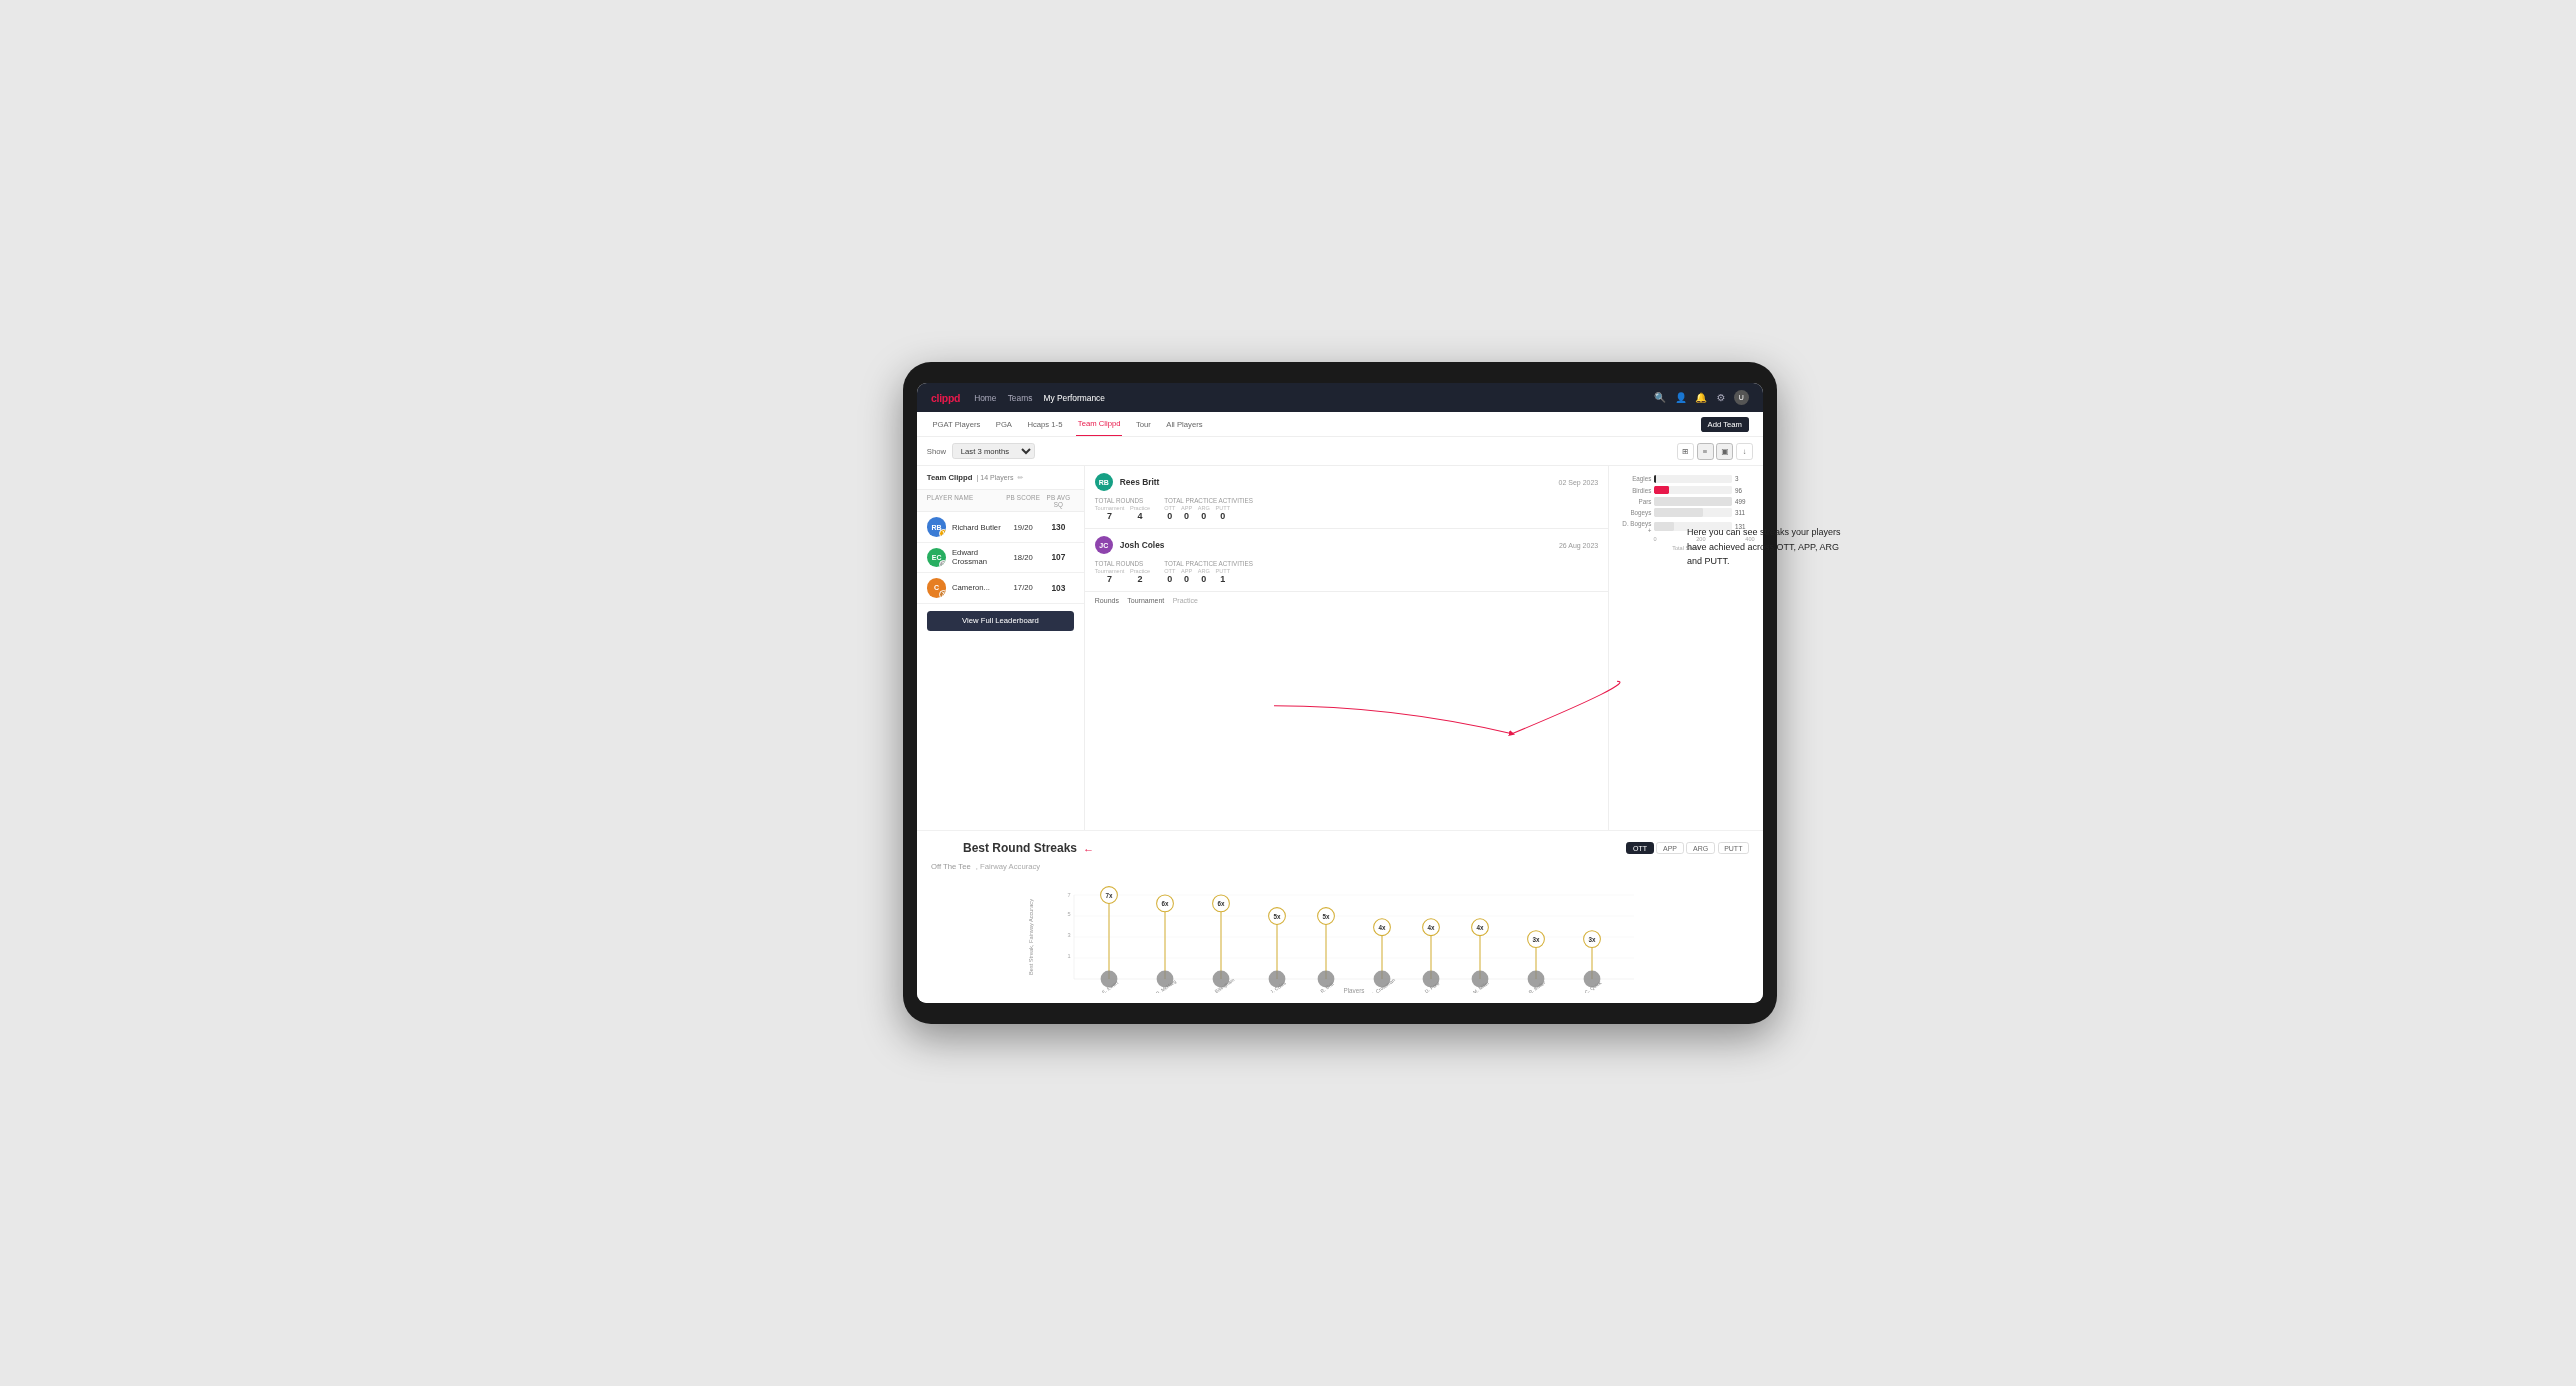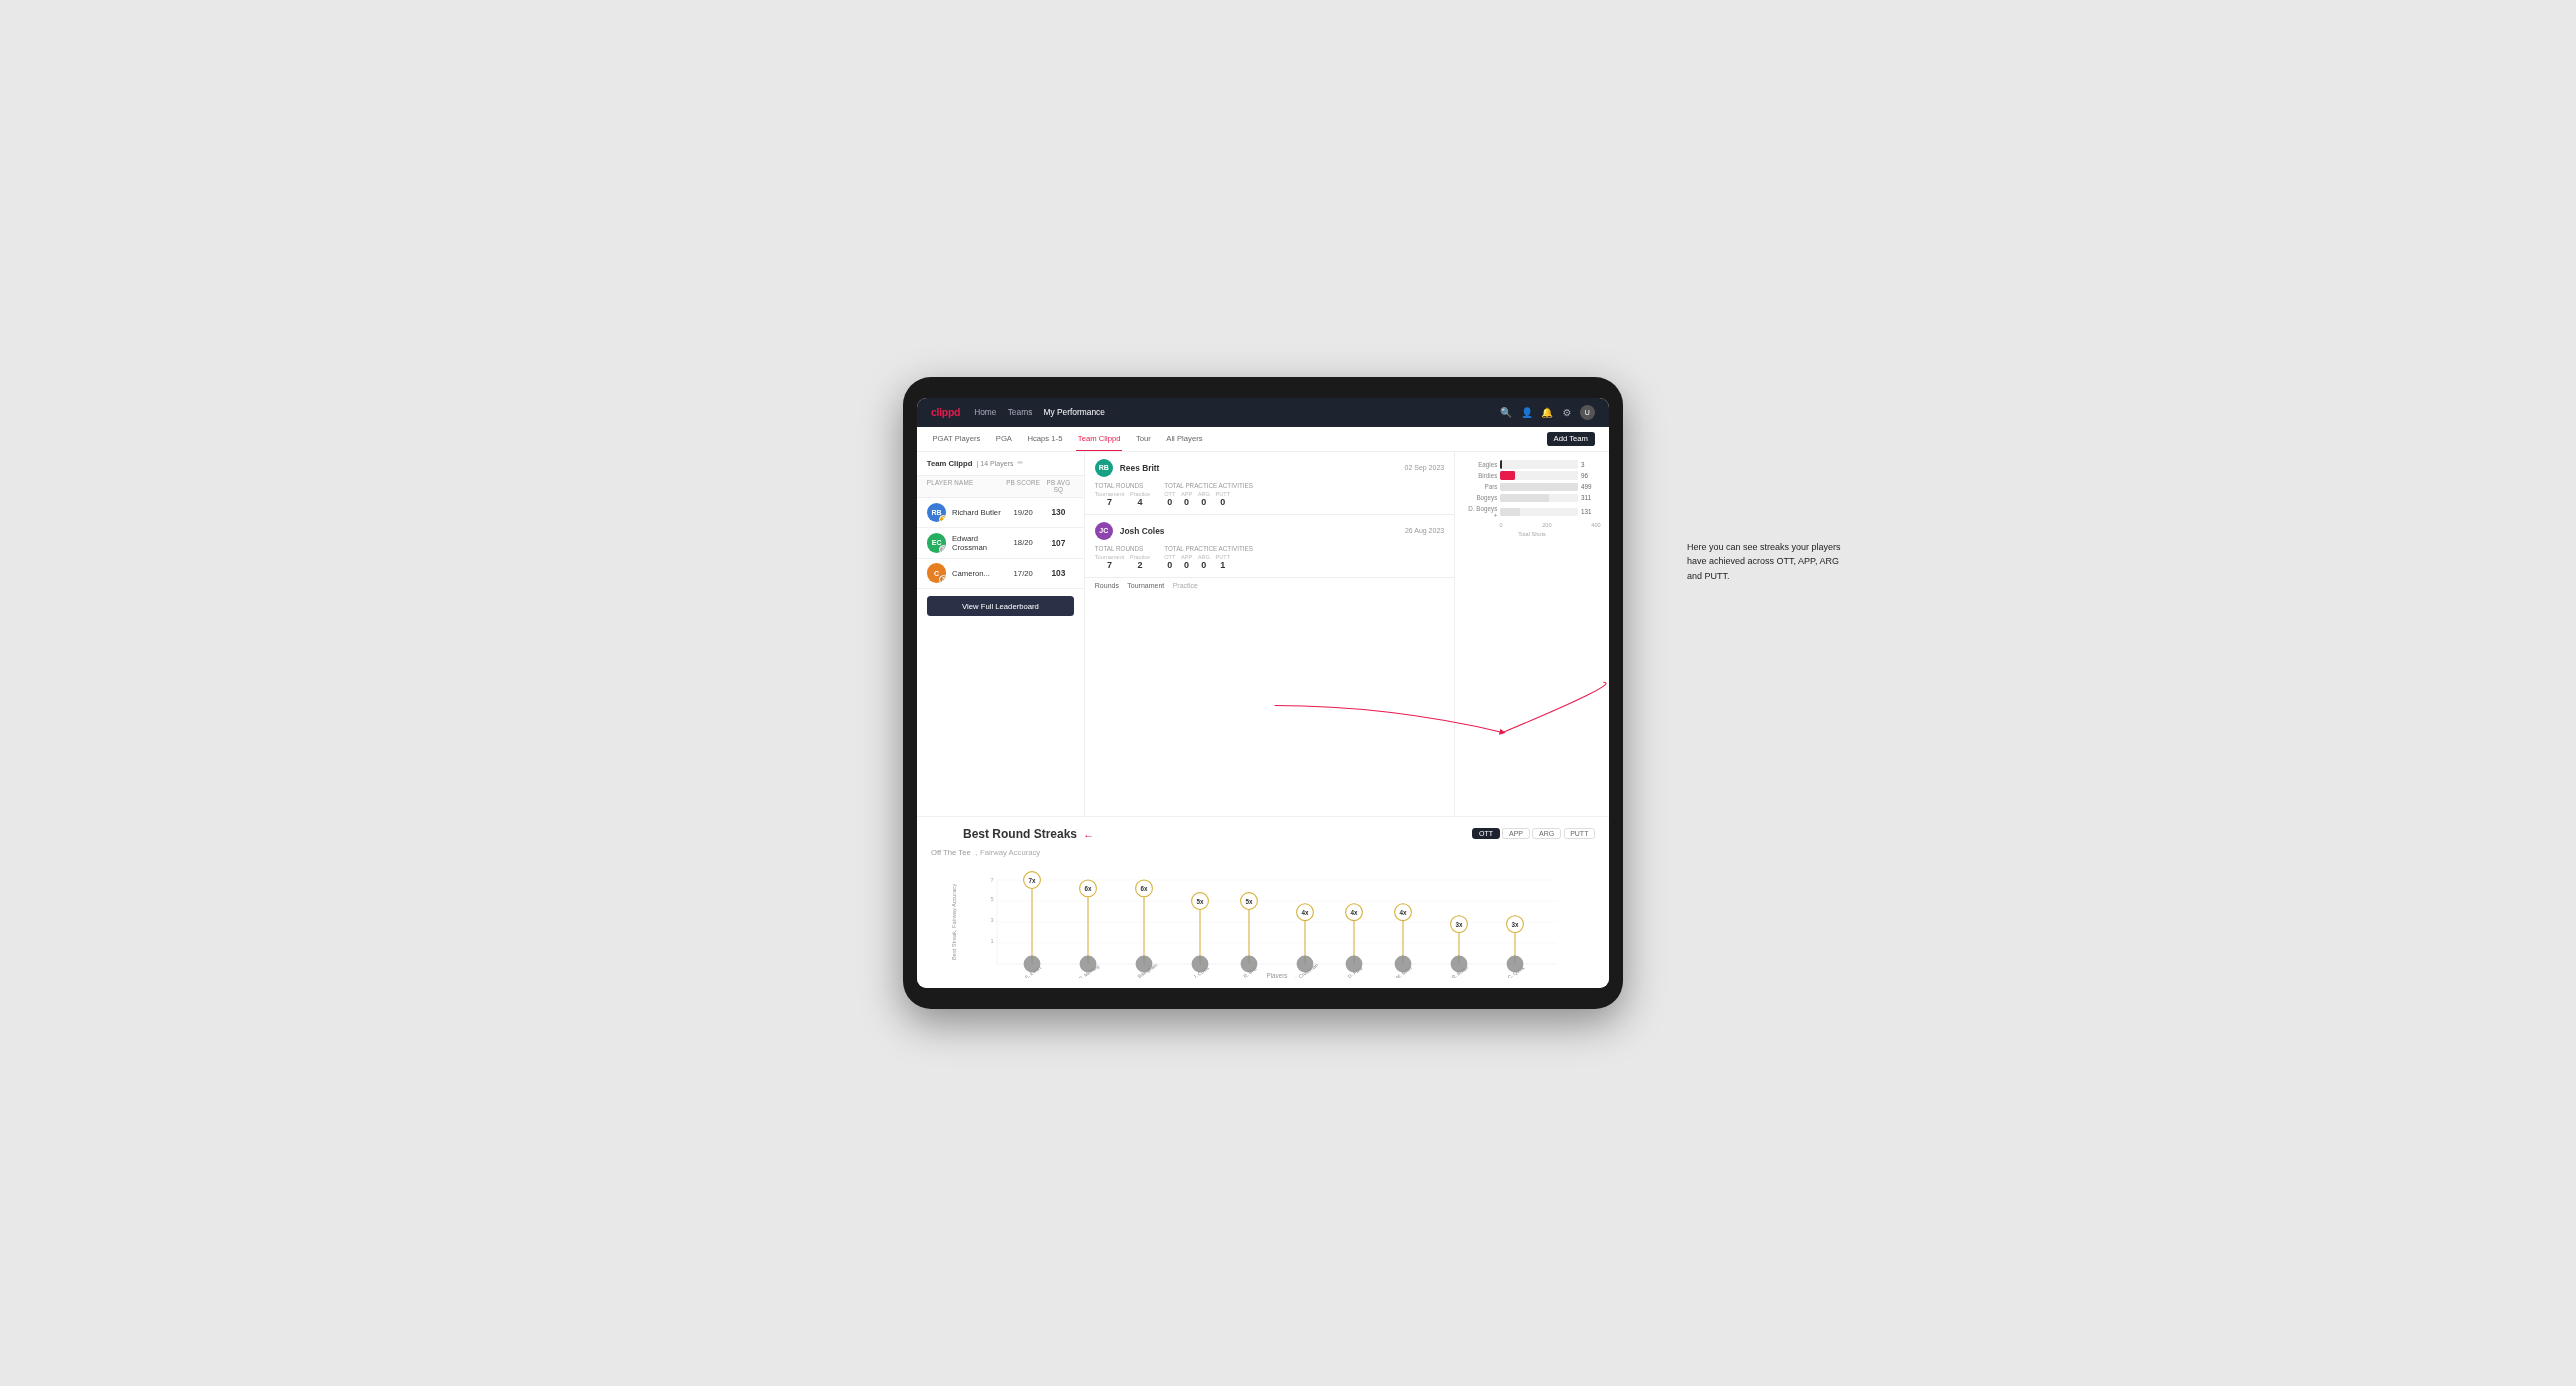--- a/index.html
+++ b/index.html
@@ -9,21 +9,21 @@
       align-items: center;
       justify-content: center;
       min-height: 100vh;
       font-family: -apple-system, BlinkMacSystemFont, 'Segoe UI', sans-serif;
     }
 
     .tablet-frame {
       background: #1a1a1a;
       border-radius: 28px;
       padding: 21px 14px;
-      width: 720px;
+      width: 874px;
       box-shadow: 0 14px 42px rgba(0,0,0,0.4);
       position: relative;
     }
 
     .tablet-screen {
       background: #fff;
       border-radius: 9.8px;
       overflow: hidden;
       width: 100%;
     }
@@ -441,20 +441,34 @@
         <span class="subnav-link">PGA</span>
         <span class="subnav-link">Hcaps 1-5</span>
         <span class="subnav-link active">Team Clippd</span>
         <span class="subnav-link">Tour</span>
         <span class="subnav-link">All Players</span>
         <div class="subnav-right">
           <button class="add-team-btn">Add Team</button>
         </div>
       </div>
 
+      <div class="show-toolbar">
+        <span class="show-label">Show</span>
+        <select class="show-select">
+          <option>Last 3 months</option>
+          <option>Last 6 months</option>
+          <option>Last 12 months</option>
+        </select>
+        <div class="view-icons">
+          <div class="view-icon-btn">⊞</div>
+          <div class="view-icon-btn active">≡</div>
+          <div class="view-icon-btn active">▣</div>
+          <div class="view-icon-btn">↓</div>
+        </div>
+      </div>
 
       <div class="main-content">
 
         <div class="left-panel">
           <div class="team-header">
             <span class="team-header-text">Team Clippd</span>
             <span class="team-header-count">| <span>14 Players</span></span>
             <span class="edit-icon">✏</span>
           </div>
 

